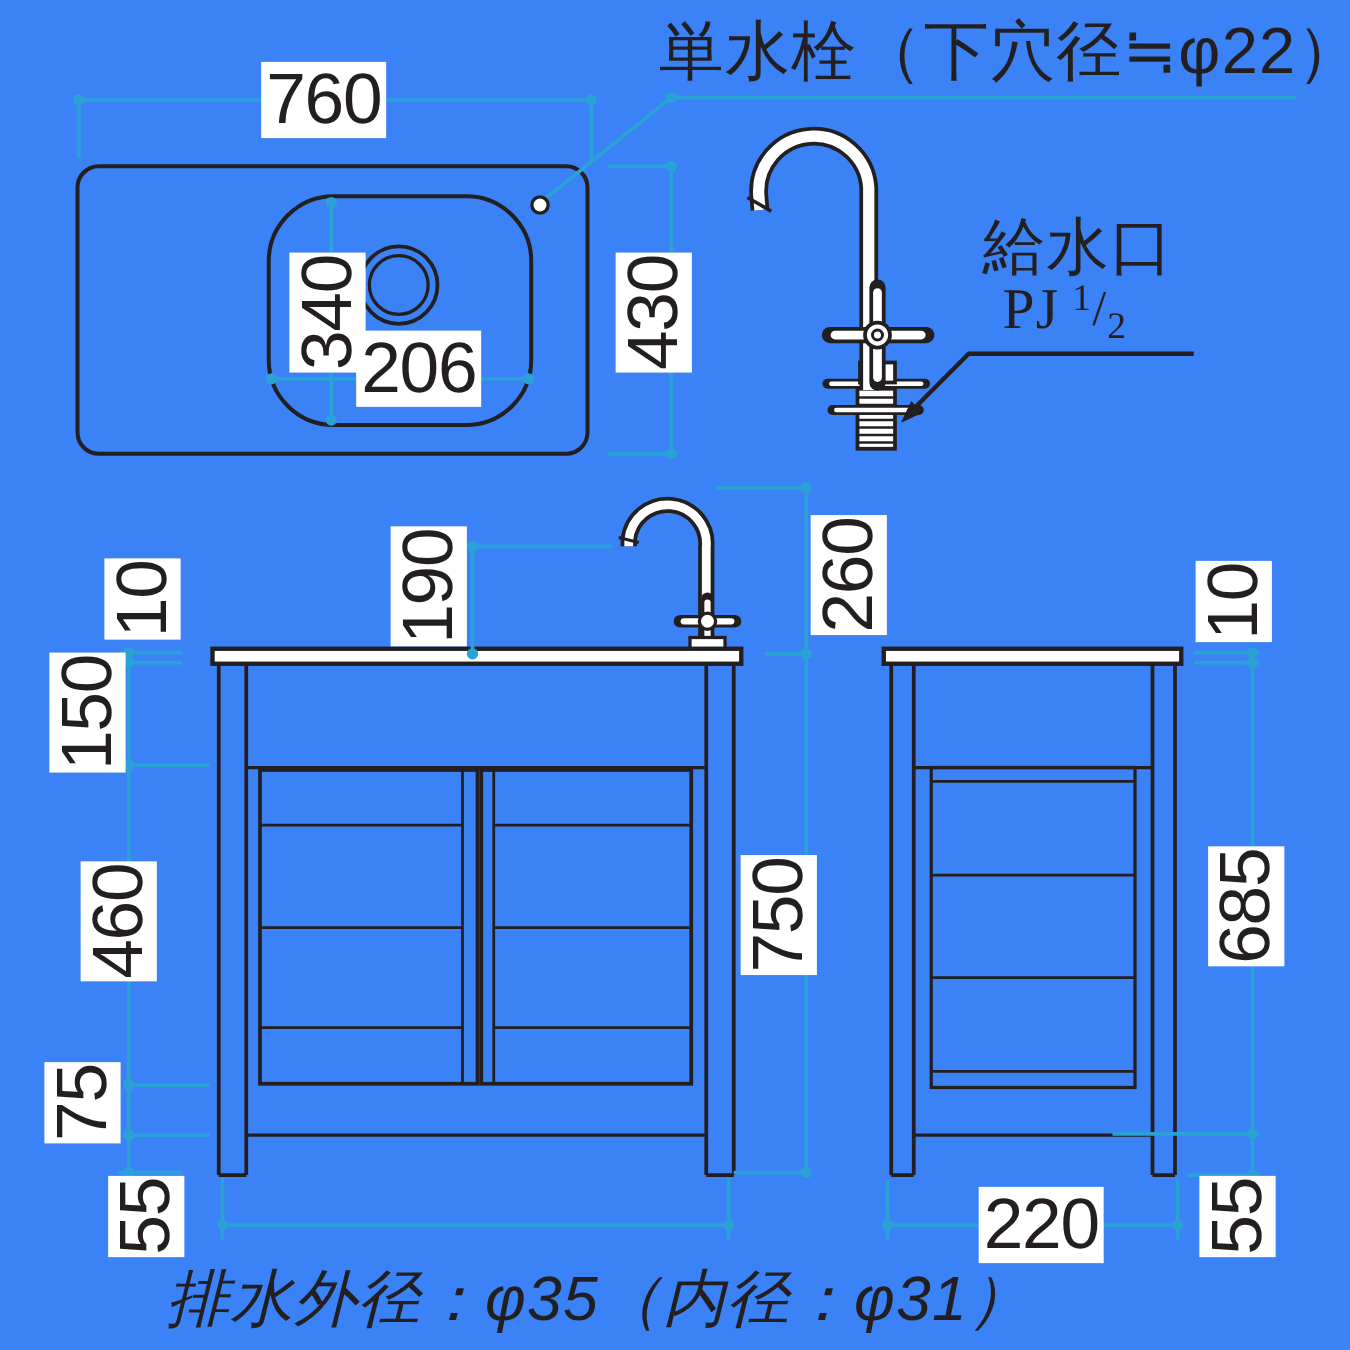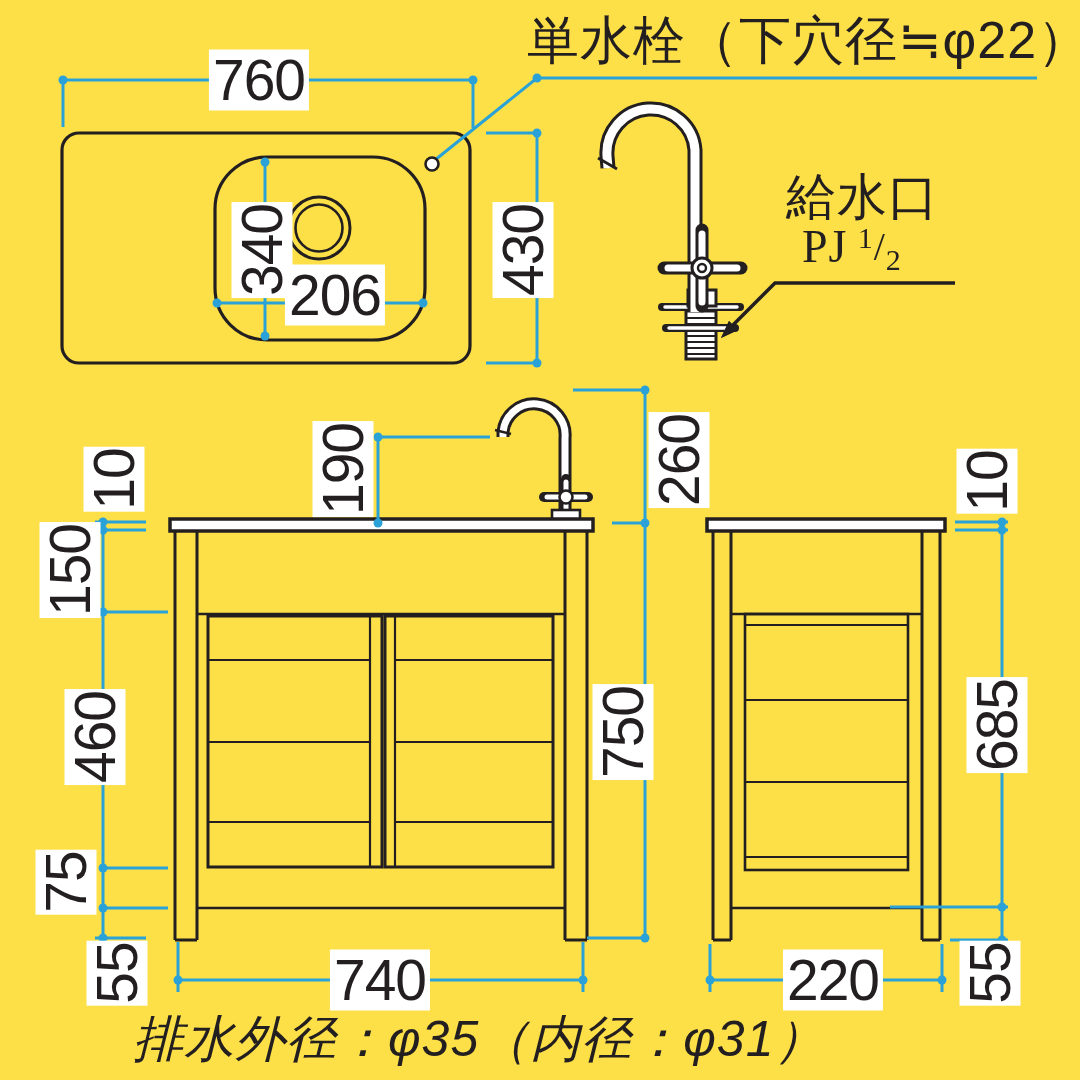--- a/index.html
+++ b/index.html
@@ -1,17 +1,17 @@
 <!DOCTYPE html>
 <html style="--blue: #2aa2d8; --ink: #231f20;"><head>
 <meta charset="utf-8">
 <style>
   :root{ --blue:#2aa2d8; --ink:#231f20; }
   html,body{margin:0;padding:0;background:#fff;}
-  #canvas{position:relative;width:1080px;height:1080px;background:#fde047;overflow:hidden;
+  #canvas{position:relative;width:1080px;height:1080px;background:#3b82f6;overflow:hidden;
           font-family:"Liberation Sans","DejaVu Sans",sans-serif;color:var(--ink);}
   #drawing{position:absolute;left:0;top:0;width:1080px;height:1080px;}
   .k{stroke:var(--ink);fill:none;}
   .kw{stroke:#fff;fill:none;}
   .b{stroke:var(--blue);fill:none;stroke-width:3;}
   .bd{fill:var(--blue);stroke:none;}
   .wf{fill:#fff;}
   .dim{position:absolute;font-size:57px;line-height:1;letter-spacing:-1px;background:#fff;
        padding:2px 4px;white-space:nowrap;transform:translate(-50%,-50%);}
   .dim.v{transform:translate(-50%,-50%) rotate(-90deg);padding:2px;}
@@ -195,20 +195,19 @@
   <div class="dim" style="left:335px;top:295px;">206</div>
 
   <div class="dim v" style="left:114px;top:479px;">10</div>
   <div class="dim v" style="left:70px;top:570px;">150</div>
   <div class="dim v" style="left:95px;top:737px;">460</div>
   <div class="dim v" style="left:66px;top:882px;">75</div>
   <div class="dim v" style="left:117px;top:973px;">55</div>
   <div class="dim v" style="left:343px;top:469px;">190</div>
   <div class="dim v" style="left:679px;top:460px;">260</div>
   <div class="dim v" style="left:623px;top:732px;">750</div>
-  <div class="dim" style="left:380px;top:980px;">740</div>
 
   <div class="dim v" style="left:987px;top:481px;">10</div>
   <div class="dim v" style="left:997px;top:725px;">685</div>
   <div class="dim v" style="left:990px;top:973px;">55</div>
   <div class="dim" style="left:833px;top:980px;">220</div>
 
 </div>
 
 </body></html>

